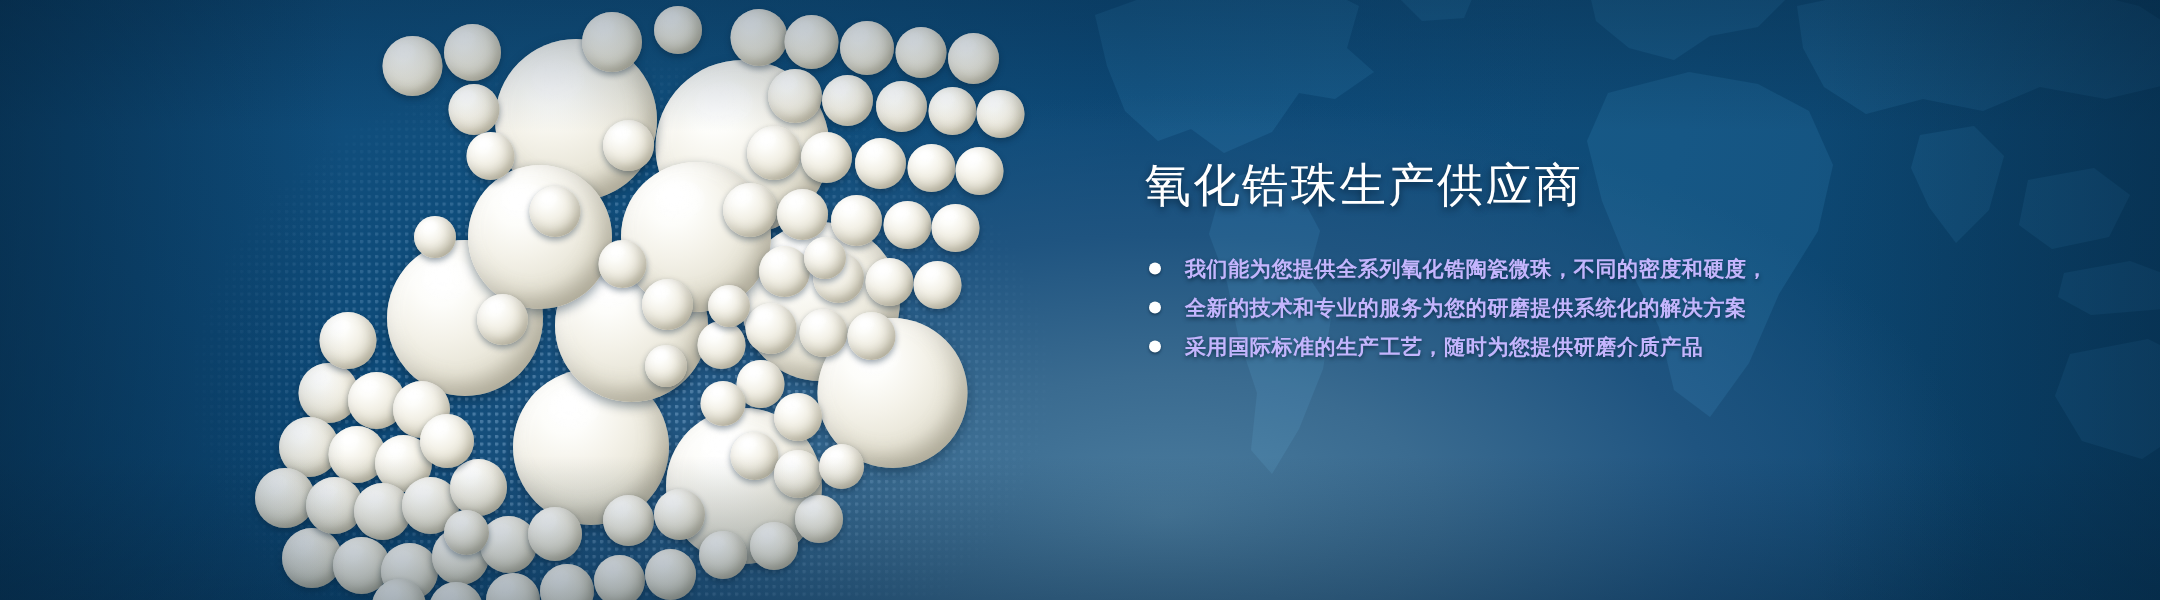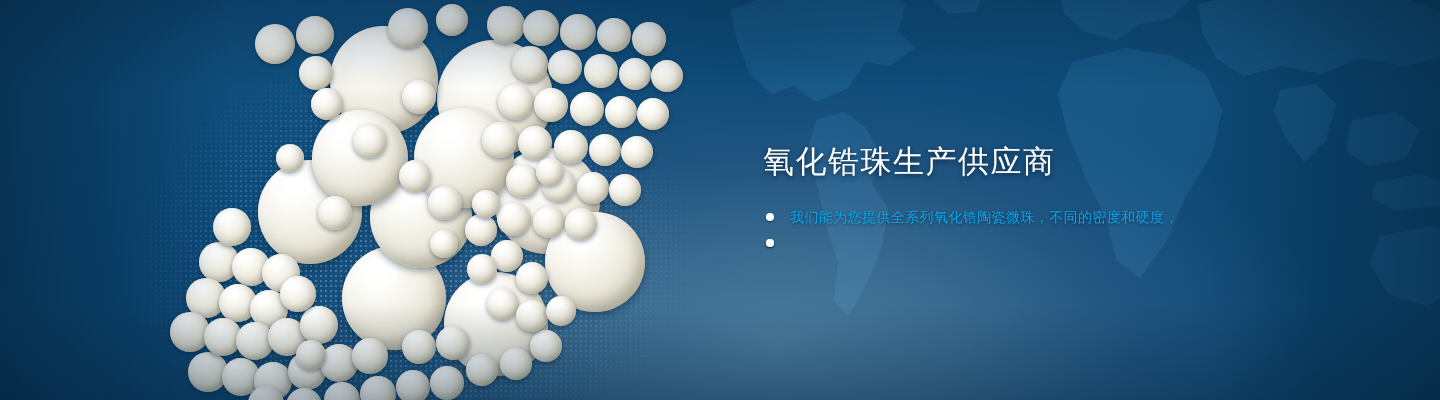--- a/index.html
+++ b/index.html
@@ -81,44 +81,44 @@
   .bead.sm { box-shadow:
       inset -3px -3px 7px rgba(120,114,96,.40),
       inset 2px 3px 6px rgba(255,255,255,.55),
       0 2px 4px rgba(4,30,52,.40); }
 
   
   #copy {
     position:absolute;
     left:763px; top:104px;
     width:470px;
-    margin-top:38px;
   }
   #headline {
     font-size:31px;
     line-height:40px;
     font-weight:400;
     color:#ffffff;
     letter-spacing:1.5px;
     text-shadow:0 2px 5px rgba(2,24,44,.72);
     white-space:nowrap;
   }
   #bullets {
     margin-top:23px;
     list-style:none;
   }
   .bullet {
     position:relative;
     padding-left:27px;
     font-size:14px;
     line-height:24px;
-    color:#0ea5e9;
+    color:#c4b5fd;
     letter-spacing:.4px;
     text-shadow:0 1px 3px rgba(2,24,44,.65);
     margin-bottom:2px;
+    font-weight:bold;
   }
   .bullet .dot {
     position:absolute;
     left:3px; top:8px;
     width:8px; height:8px;
     border-radius:50%;
     background:#ffffff;
     box-shadow:0 1px 2px rgba(2,24,44,.55);
   }
   .bullet .line2 { display:block; }
@@ -250,18 +250,18 @@
       <div class="bead sm" style="left: 430px; top: 230px; width: 28px; height: 28px;"></div>
       <div class="bead sm" style="left: 276px; top: 144px; width: 28px; height: 28px;"></div>
     </div>
 
   <div class="bg-vignette"></div>
 
   <div id="copy">
     <h1 id="headline">氧化锆珠生产供应商</h1>
     <ul id="bullets">
         <li class="bullet"><span class="dot"></span><span>我们能为您提供全系列氧化锆陶瓷微珠，不同的密度和硬度，</span></li>
-        <li class="bullet"><span class="dot"></span></li>
-        <li class="bullet"><span class="dot"></span></li>
+        <li class="bullet"><span class="dot"></span><span>全新的技术和专业的服务为您的研磨提供系统化的解决方案</span></li>
+        <li class="bullet"><span class="dot"></span><span>采用国际标准的生产工艺，随时为您提供研磨介质产品</span></li>
       </ul>
   </div>
 
 </div>
 
 </body></html>

